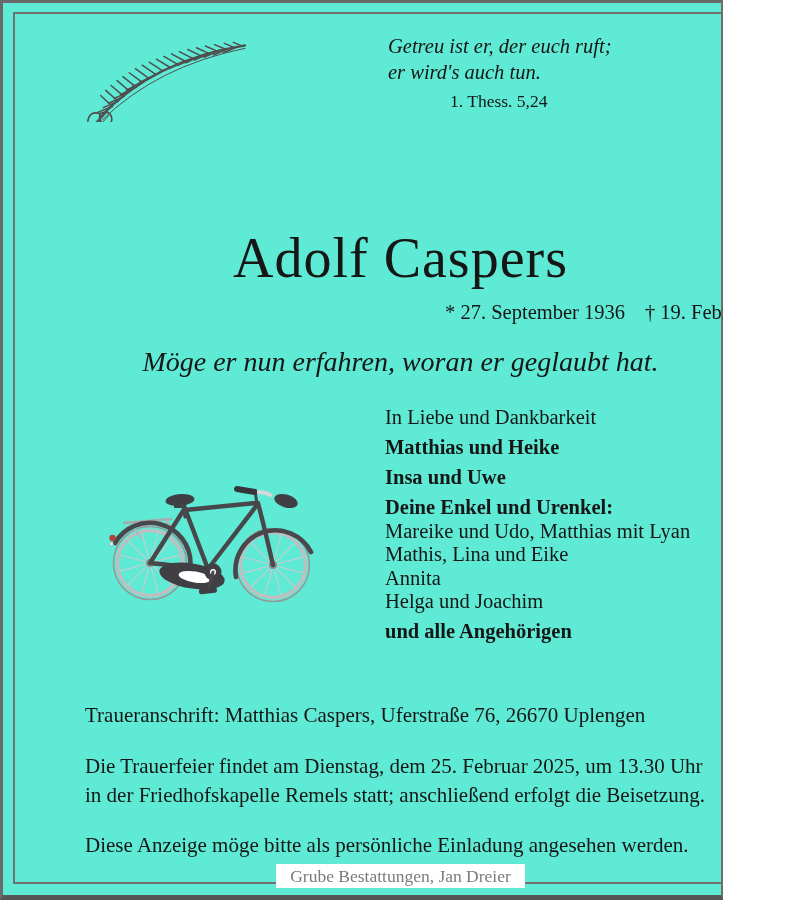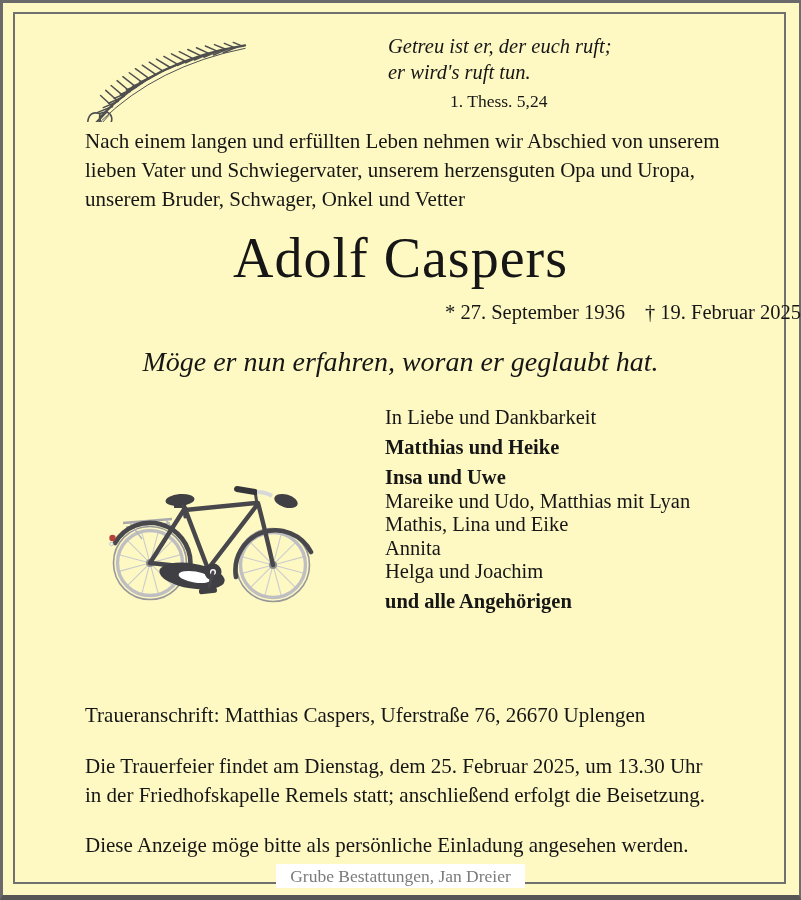--- a/index.html
+++ b/index.html
@@ -1,16 +1,16 @@
 <!DOCTYPE html>
 <html><head>
 <meta charset="utf-8">
 <style>
   html,body{margin:0;padding:0;background:#fff;}
-  .page{position:relative;width:801px;height:900px;background:#fef9c3;overflow:hidden;
+  .page{position:relative;width:723px;height:900px;background:#5eead4;overflow:hidden;
         font-family:"Liberation Serif",serif;color:#161616;}
   .outer-frame{position:absolute;inset:0;border-top:3px solid #6a6a6a;border-left:3px solid #6a6a6a;
         border-right:2px solid #6e6e6e;border-bottom:5px solid #565656;box-sizing:border-box;}
   .inner-frame{position:absolute;left:13px;top:12px;width:773px;height:872px;
         border:2px solid #707070;box-sizing:border-box;}
   .palm{position:absolute;left:84px;top:30px;width:168px;height:92px;}
   .quote{position:absolute;left:388px;top:33px;font-style:italic;font-size:20.5px;line-height:26px;}
   .quote .source{font-style:normal;font-size:17.5px;text-align:center;margin-top:3px;padding-right:2px;}
   .intro{position:absolute;left:85px;top:127px;font-size:21px;line-height:29px;white-space:nowrap;}
   .name{position:absolute;left:0;top:226px;width:801px;text-align:center;margin:0;
@@ -64,42 +64,38 @@
     <path class="leaf" d="M28.8,76.8 l-12,-11 M34.5,71.5 l-12.5,-11 M40.4,66.6 l-13,-11 M46.5,61.7 l-13,-11 M52.8,57.2 l-13.5,-10.5 M59.3,52.7 l-13.5,-10 M66,48.6 l-14,-10 M72.9,44.6 l-14,-9.5 M80,41 l-14,-9 M87.3,37.4 l-14,-8.5 M94.8,34.2 l-14,-8 M102.5,31.1 l-14,-7.5 M110.4,28.4 l-14,-7 M118.5,25.7 l-13.5,-6.5 M126.8,23.4 l-13,-6 M135.3,21.1 l-12.5,-5.5 M144,19.2 l-12,-5 M153,17.5 l-11,-4.5 M161,16 l-10,-4"></path>
     <path class="leaf" d="M28.8,76.8 l-15,6 M34.5,71.5 l-15,6.5 M40.4,66.6 l-15.5,7 M46.5,61.7 l-16,7 M52.8,57.2 l-16,7.5 M59.3,52.7 l-16.5,7.5 M66,48.6 l-17,8 M72.9,44.6 l-17,8 M80,41 l-17,8 M87.3,37.4 l-17,8 M94.8,34.2 l-17,7.5 M102.5,31.1 l-16.5,7.5 M110.4,28.4 l-16,7 M118.5,25.7 l-15.5,7 M126.8,23.4 l-15,6.5 M135.3,21.1 l-14,6 M144,19.2 l-13,5.5 M153,17.5 l-12,5"></path>
     <path class="bow" d="M16,84 q-10,-3 -12,7 q-1,8 7,6 q7,-2 5,-13 M16,84 q10,-4 12,4 q1,8 -7,7 q-6,-1 -5,-11"></path>
     <path class="bow" d="M12,96 l-5,13 M20,95 l3,12"></path>
     <path class="spine" d="M3,103 L23,82"></path>
     <path class="spine2" d="M7,106 L25,86"></path>
   </svg>
 
   <div class="quote">
     <div>Getreu ist er, der euch ruft;</div>
-    <div>er wird's ruft tun.</div>
+    <div>er wird's auch tun.</div>
     <div class="source">1. Thess. 5,24</div>
   </div>
 
-  <div class="intro">
-    <div>Nach einem langen und erfüllten Leben nehmen wir Abschied von unserem</div>
-    <div>lieben Vater und Schwiegervater, unserem herzensguten Opa und Uropa,</div>
-    <div>unserem Bruder, Schwager, Onkel und Vetter</div>
-  </div>
 
   <h1 class="name">Adolf Caspers</h1>
 
   <div class="dates">
     <span class="birth">* 27. September 1936</span><span>† 19. Februar 2025</span>
   </div>
 
   <div class="motto">Möge er nun erfahren, woran er geglaubt hat.</div>
 
   <div class="family">
     <div class="fam-line">In Liebe und Dankbarkeit</div>
     <div class="fam-line bold gap">Matthias und Heike</div>
     <div class="fam-line bold gap">Insa und Uwe</div>
+    <div class="fam-line bold gap">Deine Enkel und Urenkel:</div>
     <div class="fam-line">Mareike und Udo, Matthias mit Lyan</div>
     <div class="fam-line">Mathis, Lina und Eike</div>
     <div class="fam-line">Annita</div>
     <div class="fam-line">Helga und Joachim</div>
     <div class="fam-line bold gap">und alle Angehörigen</div>
   </div>
 
   <svg class="bike" viewBox="0 0 210 140">
     <g class="spokes">
         <line x1="45.86555991253805" y1="87.02832220756862" x2="73.89086927843894" y2="94.48365821244111"></line>

